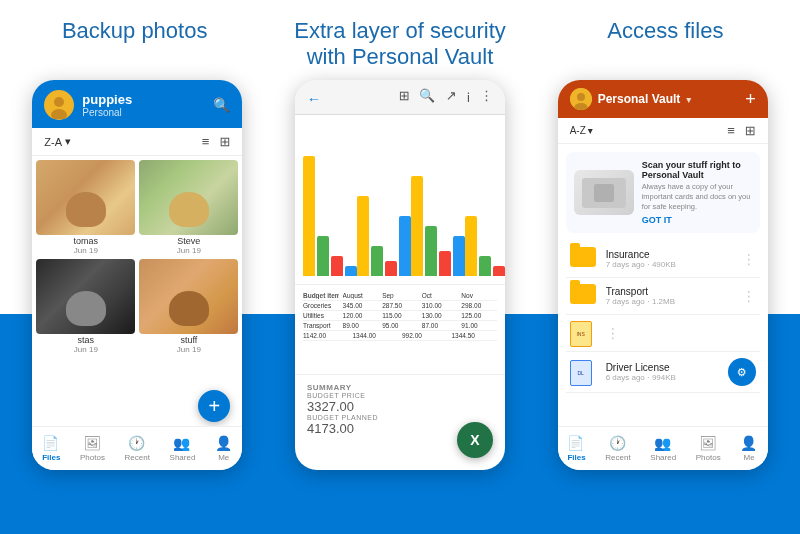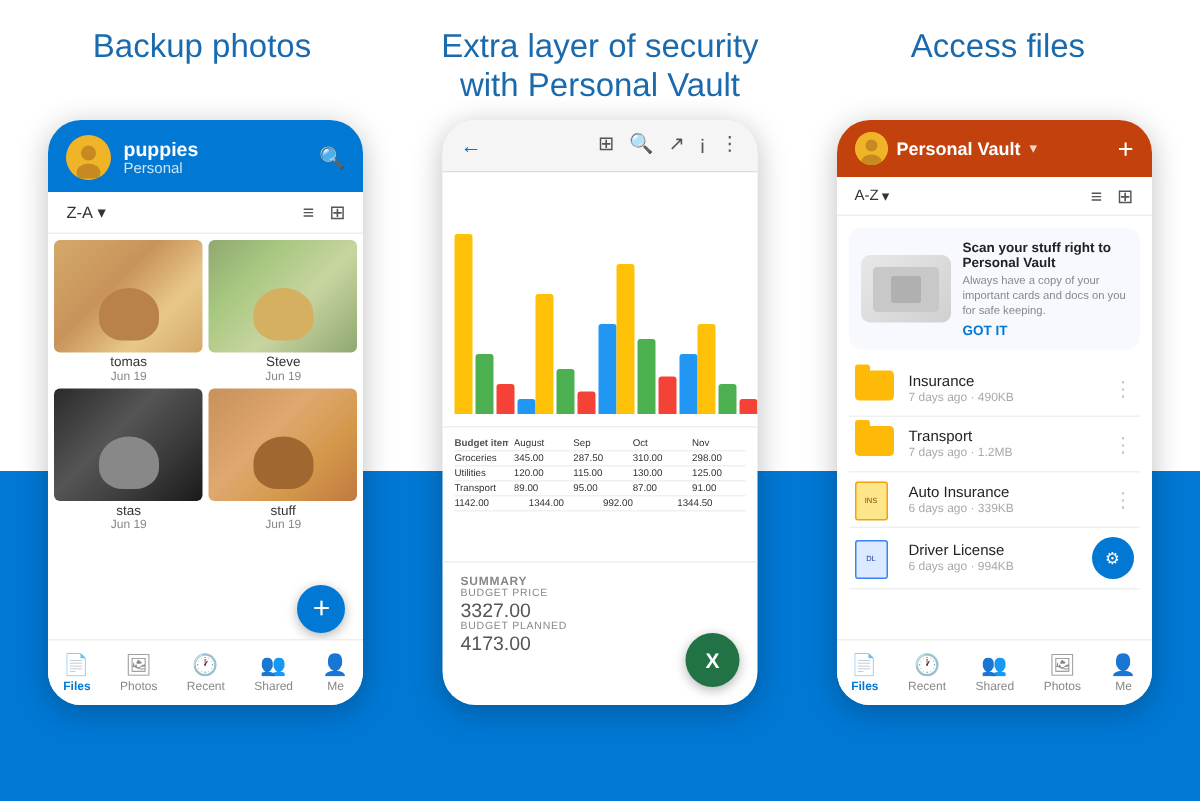--- a/index.html
+++ b/index.html
@@ -771,24 +771,20 @@
             <div class="file-meta">7 days ago · 1.2MB</div>
           </div>
           <span class="file-more">⋮</span>
         </div>
         <div class="file-item">
           <div class="file-icon">
             <div class="doc-icon" style="background:#fde68a; border-color:#f59e0b;">
               <span style="font-size:5px;color:#92400e;">INS</span>
             </div>
           </div>
-          <div class="file-info">
-            <div class="file-name">Auto Insurance</div>
-            <div class="file-meta">6 days ago · 339KB</div>
-          </div>
           <span class="file-more">⋮</span>
         </div>
         <div class="file-item" style="position:relative;">
           <div class="file-icon">
             <div class="doc-icon" style="background:#dbeafe; border-color:#3b82f6;">
               <span style="font-size:5px;color:#1e40af;">DL</span>
             </div>
           </div>
           <div class="file-info">
             <div class="file-name">Driver License</div>

